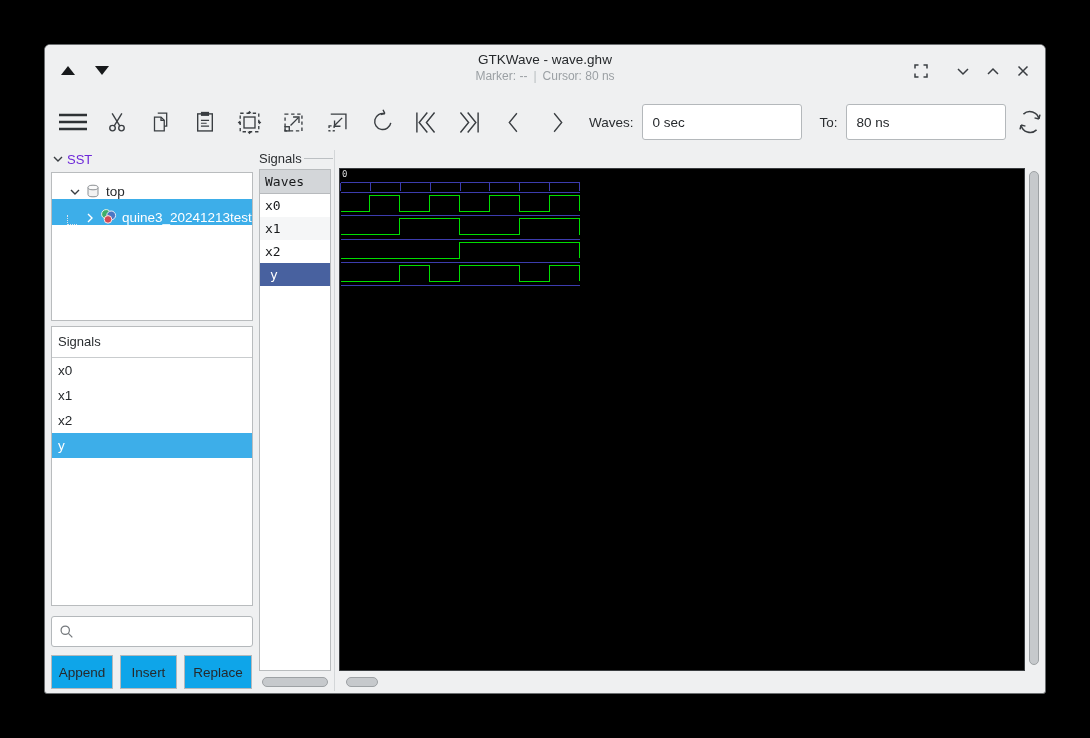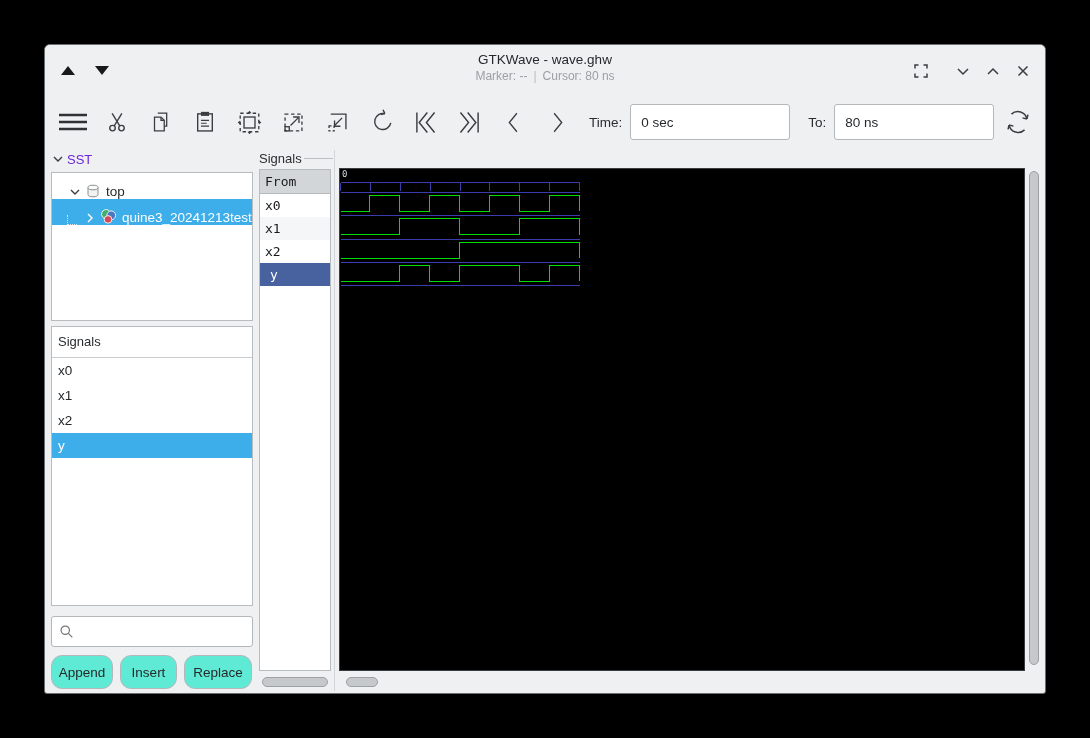--- a/index.html
+++ b/index.html
@@ -37,21 +37,21 @@
   .branch{flex:0 0 auto;width:9px;height:9px;margin:-6px 1px 0 4px;border-left:1px dotted #dfe6ef;border-bottom:1px dotted #dfe6ef;}
   .tree-icon{flex:0 0 auto;margin-right:5px;display:flex;}
   .picker{left:6px;top:281px;width:202px;height:280px;overflow:hidden;}
   .picker-header{height:30px;line-height:30px;padding-left:6px;font-size:13px;color:#2a2d30;border-bottom:1px solid #c9ccce;background:#fff;}
   .picker-row{height:25px;line-height:25px;padding-left:6px;font-size:13.5px;color:#26292c;cursor:pointer;}
   .picker-row.selected{background:#3daee9;color:#fff;}
   .searchbox{position:absolute;left:6px;top:571px;width:202px;height:31px;background:#fff;border:1px solid #b4b8bb;border-radius:3px;box-sizing:border-box;display:flex;align-items:center;}
   .searchbox svg{margin-left:7px;flex:0 0 auto;}
   .searchbox input{border:none;outline:none;background:transparent;flex:1;font-size:13px;padding:0 6px;font-family:"Liberation Sans",sans-serif;}
   .btnrow{position:absolute;left:6px;top:610px;width:202px;height:36px;display:flex;}
-  .pushbtn{height:34px;background:#5eead4;border:1px solid #b4b8bb;border-radius:11px;box-sizing:border-box;
+  .pushbtn{height:34px;background:#0ea5e9;border:1px solid #b4b8bb;border-radius:0;box-sizing:border-box;
     font-size:13.5px;color:#26292c;display:flex;align-items:center;justify-content:center;cursor:pointer;}
   
   .frame-label{position:absolute;height:16px;display:flex;align-items:center;font-size:13px;color:#2a2d30;}
   .frame-label .frame-line{flex:1;height:1px;background:#bcc0c3;margin-left:2px;}
   .midlist{left:214px;top:124px;width:72px;height:502px;overflow:hidden;font-family:"DejaVu Sans Mono",monospace;}
   .mid-timehdr{height:23px;line-height:23px;background:#d3d6d9;border-bottom:1px solid #b7babd;padding-left:5px;font-size:13px;color:#17191b;}
   .mid-row{height:23px;line-height:23px;padding-left:5px;font-size:13px;color:#17191b;cursor:pointer;}
   .mid-row:nth-child(odd){background:#f5f6f7;}
   .mid-row.selected{background:#48619f;color:#fff;padding-left:10px;}
   .splitter{position:absolute;left:288px;top:105px;width:4px;height:541px;cursor:col-resize;}
@@ -206,21 +206,21 @@
     <div class="tool">
       <svg width="27" height="27" viewBox="0 0 32 32">
         <polyline points="20,5 11,16 20,27" fill="none" stroke="#3a3e42" stroke-width="1.6"></polyline>
       </svg>
     </div>
     <div class="tool">
       <svg width="27" height="27" viewBox="0 0 32 32">
         <polyline points="12,5 21,16 12,27" fill="none" stroke="#3a3e42" stroke-width="1.6"></polyline>
       </svg>
     </div>
-    <span class="tool-label">Time:</span>
+    <span class="tool-label">Waves:</span>
     <input class="tool-input" value="0 sec" style="">
     <span class="tool-label" style="margin-left:18px">To:</span>
     <input class="tool-input" value="80 ns" style="">
     <div class="tool" style="margin-left:8px">
       <svg width="28" height="28" viewBox="0 0 32 32">
         <g fill="none" stroke="#3a3e42" stroke-width="1.7">
           <path d="M8.5 7 A 10.6 10.6 0 0 1 26.2 12.5"></path>
           <path d="M26.2 12.5 l1.2 -5 M26.2 12.5 l-5 -1.2"></path>
           <path d="M23.5 25 A 10.6 10.6 0 0 1 5.8 19.5"></path>
           <path d="M5.8 19.5 l-1.2 5 M5.8 19.5 l5 1.2"></path>
@@ -289,21 +289,21 @@
     <div class="pushbtn" style="width:62px;margin-right:7px">Append</div>
     <div class="pushbtn" style="width:57px;margin-right:7px">Insert</div>
     <div class="pushbtn" style="width:68px">Replace</div>
   </div>
 
   <div class="frame-label" style="left:214px;top:105px;width:74px;">
     <span>Signals</span>
         <span class="frame-line"></span>
   </div>
   <div class="panel midlist">
-    <div class="mid-timehdr">From</div>
+    <div class="mid-timehdr">Waves</div>
     <div class="mid-row">x0</div>
     <div class="mid-row">x1</div>
     <div class="mid-row">x2</div>
     <div class="mid-row selected">y</div>
   </div>
   <div class="hscroll-mid">
         <div class="thumb"></div>
       </div>
 
   <div class="splitter"></div>

